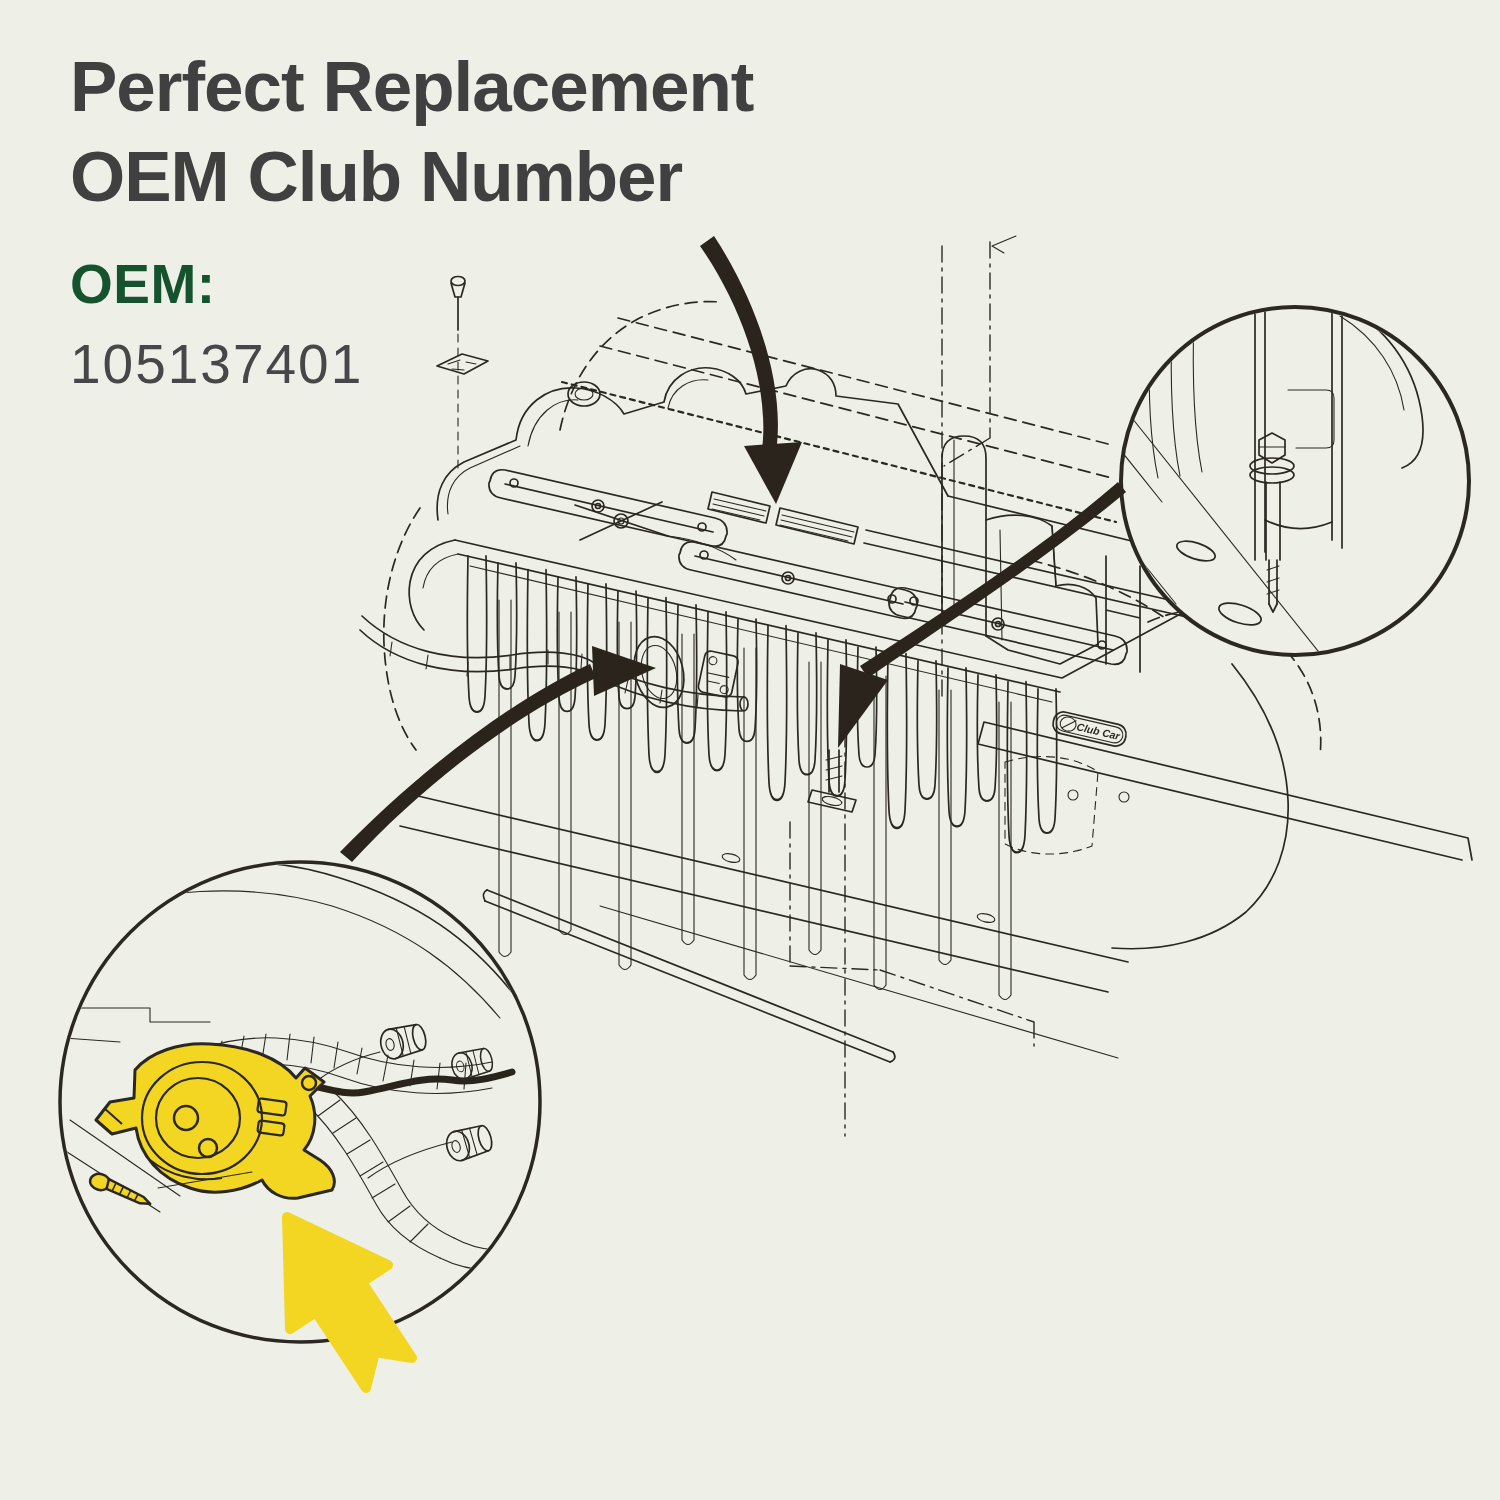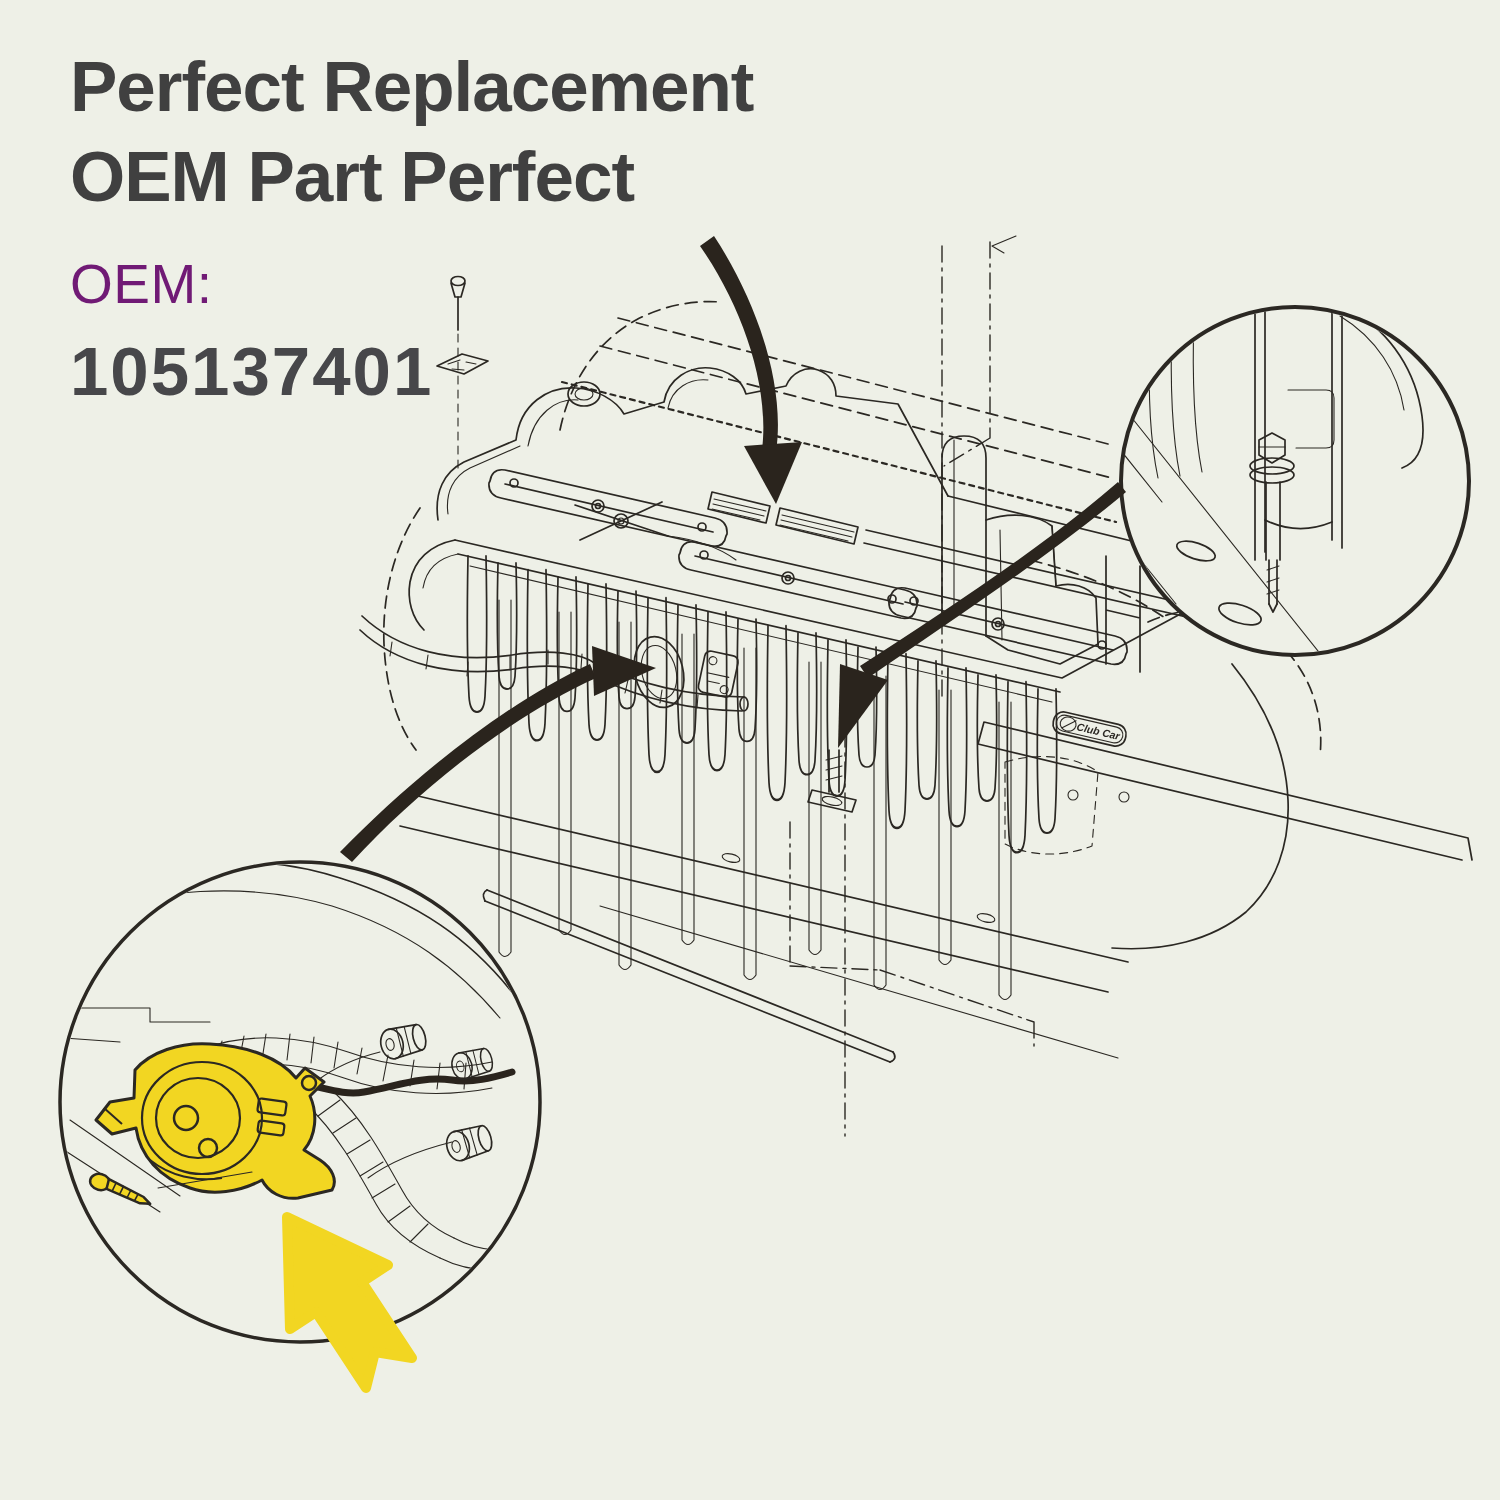--- a/index.html
+++ b/index.html
@@ -8,41 +8,41 @@
     background:#eef0e7;
     font-family:"Liberation Sans","DejaVu Sans",sans-serif;
   }
   .stage{position:absolute;inset:0;width:1500px;height:1500px;}
   .header{position:absolute;left:70px;top:42px;z-index:5;}
   .title{
     font-size:71px;font-weight:bold;letter-spacing:-1px;
     color:#404040;line-height:1.27;
   }
   .oem-label{
-    margin-top:30px;font-size:55px;font-weight:normal;color:#701a75;letter-spacing:0.5px;
+    margin-top:30px;font-size:55px;font-weight:bold;color:#14532d;letter-spacing:0.5px;
   }
   .part-number{
-    margin-top:16px;font-size:69px;font-weight:bold;color:#47474a;letter-spacing:2px;
+    margin-top:16px;font-size:55px;font-weight:normal;color:#47474a;letter-spacing:2px;
   }
   svg{display:block;}
   .ln{fill:none;stroke:#2b2823;stroke-width:1.7;stroke-linecap:round;stroke-linejoin:round;}
   .ln-thin{fill:none;stroke:#2b2823;stroke-width:1.1;stroke-linecap:round;stroke-linejoin:round;}
   .dash{stroke-dasharray:12 7;}
   .dash2{stroke-dasharray:5 5;stroke-width:2.2;}
   .dashdot{stroke-dasharray:16 6 3 6;stroke-width:1.4;}
   .bgfill{fill:#eef0e7;}
   .badge-text{font-family:"Liberation Sans",sans-serif;font-size:10.5px;font-weight:bold;font-style:italic;fill:#2b2823;}
 </style>
 </head>
 <body>
 
 <div class="header">
   <div class="title">
     <div>Perfect Replacement</div>
-    <div>OEM Part Perfect</div>
+    <div>OEM Club Number</div>
   </div>
   <div class="oem-label">OEM:</div>
   <div class="part-number">105137401</div>
 </div>
 
 <svg class="stage" viewBox="0 0 1500 1500">
   <defs>
     <clipPath id="clipTR">
         <circle cx="1295" cy="481" r="172"></circle>
       </clipPath>

